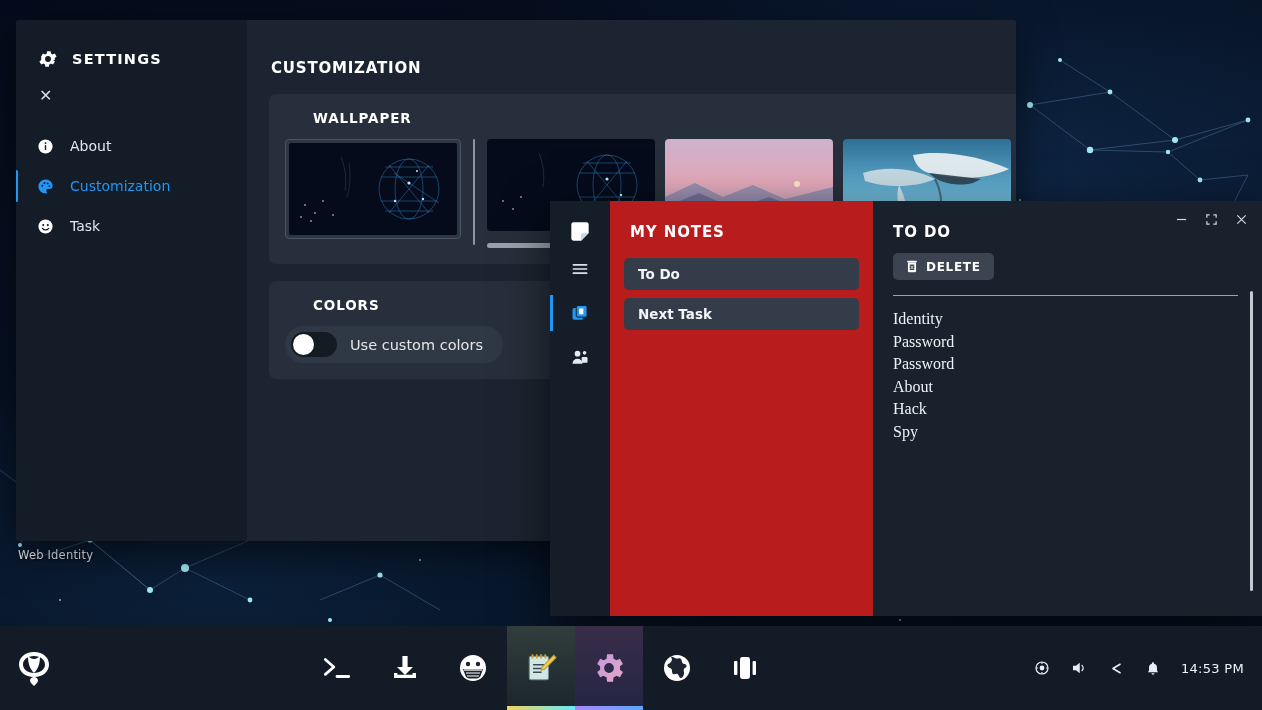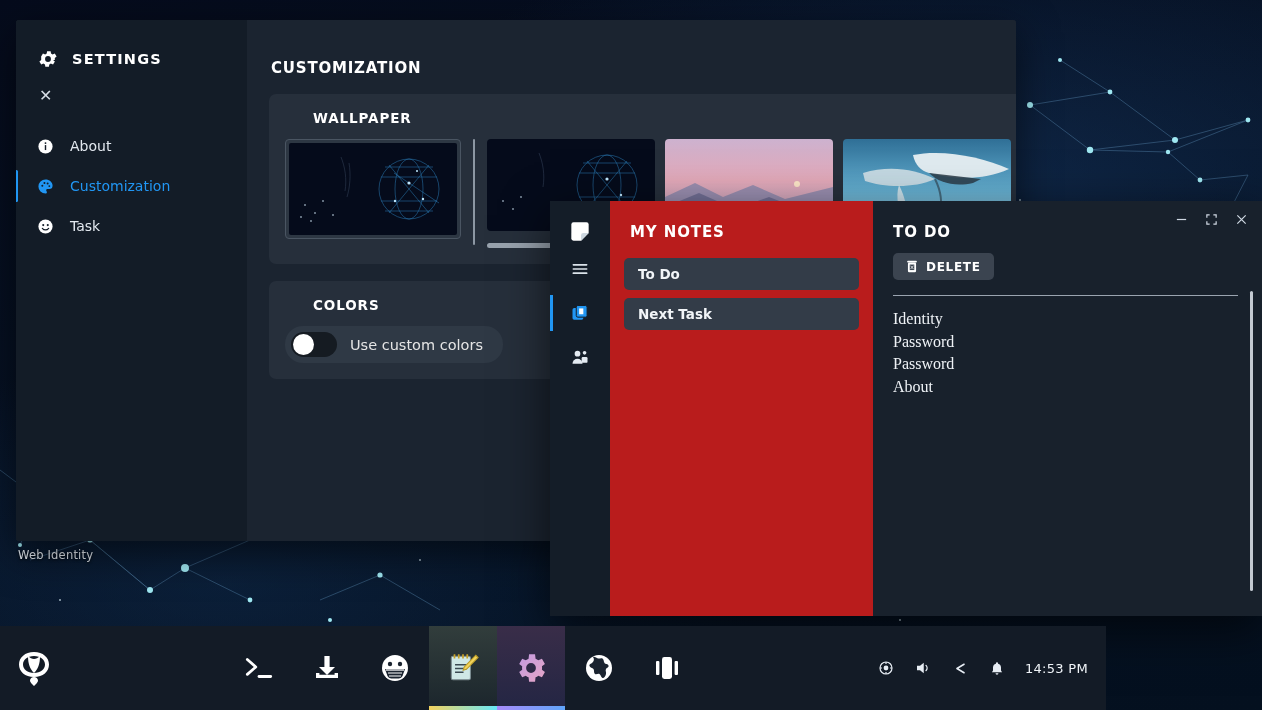--- a/index.html
+++ b/index.html
@@ -157,21 +157,21 @@
   .todo-items div {
     color: #eef2f6; font-size: 16px; line-height: 22.5px; font-family: Liberation Serif, serif;
   }
   .todo-scroll {
     position: absolute; right: 9px; top: 90px; width: 3px; height: 300px;
     background: #c3cad2; border-radius: 2px; cursor: pointer;
   }
 
   
   #taskbar {
-    position: absolute; left: 0; bottom: 0; width: 1106px; height: 84px;
+    position: absolute; left: 0; bottom: 0; width: 1262px; height: 84px;
     background: #131b26; display: flex; align-items: center;
   }
   #tb-left { width: 120px; display: flex; align-items: center; padding-left: 14px; }
   #tb-center { flex: 1; display: flex; align-items: stretch; justify-content: center; gap: 0; height: 84px; }
   .tb-app {
     width: 68px; height: 84px; display: flex; align-items: center; justify-content: center;
     cursor: pointer; position: relative;
   }
   .tb-app.running-notes { background: linear-gradient(180deg, rgba(120,140,110,.30), rgba(60,80,70,.20)); }
   .tb-app.running-settings { background: linear-gradient(180deg, rgba(110,70,120,.42), rgba(70,60,130,.32)); }
@@ -468,20 +468,22 @@
       <span>DELETE</span>
     </div>
 
     <div class="todo-hr"></div>
 
     <div class="todo-items">
       <div>Identity</div>
       <div>Password</div>
       <div>Password</div>
       <div>About</div>
+      <div>Hack</div>
+      <div>Spy</div>
     </div>
 
     <div class="todo-scroll"></div>
   </div>
 </div>
 
 <div id="taskbar">
   <div id="tb-left">
     <svg width="40" height="42" viewBox="0 0 40 42" fill="#ffffff">
       <path d="M20 5c-9 0-15 5.5-15 12.5S11 30 20 30s15-5.5 15-12.5S29 5 20 5zm0 4c6.6 0 11 3.8 11 8.5S26.6 26 20 26 9 22.2 9 17.5 13.4 9 20 9z"></path>

